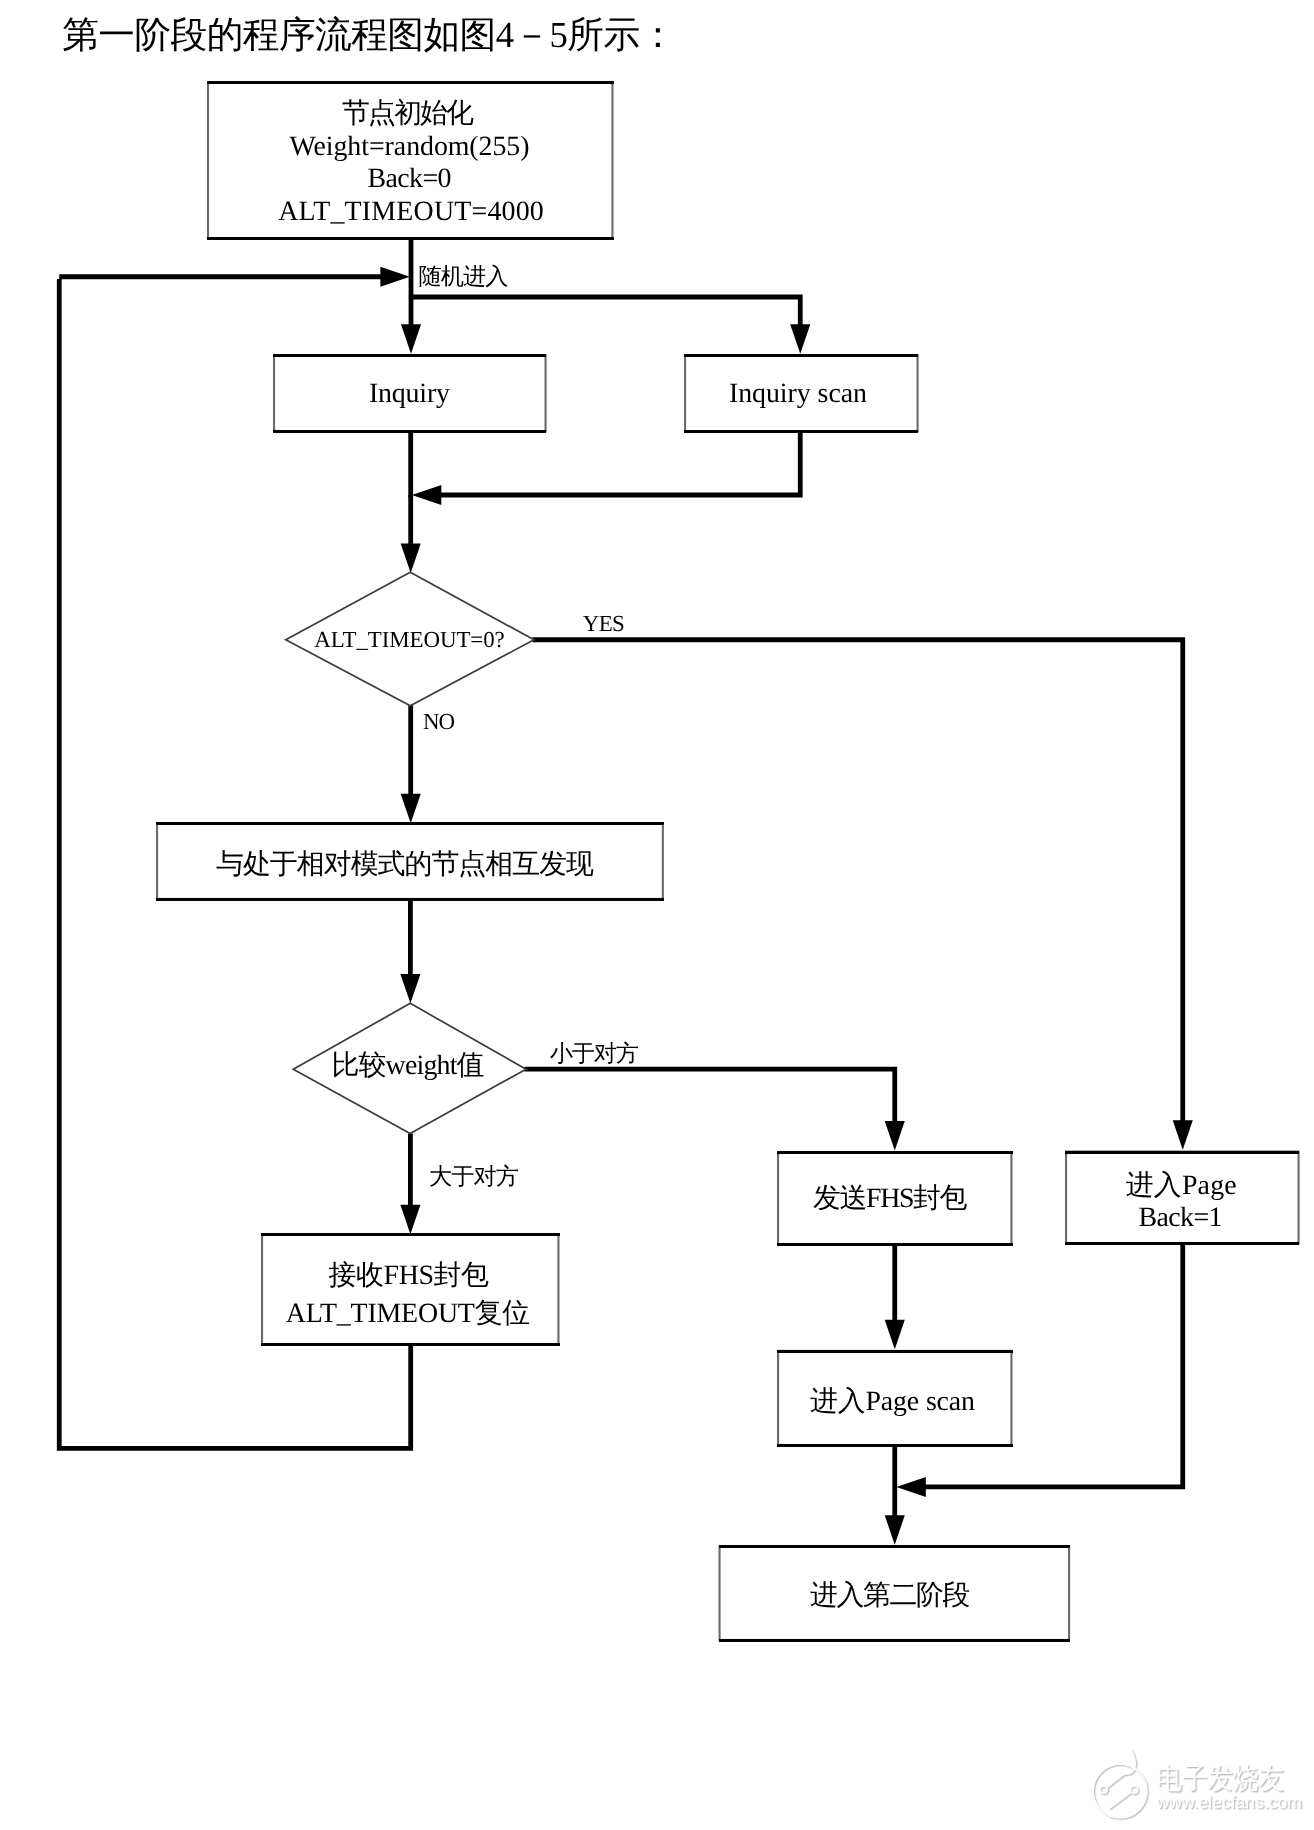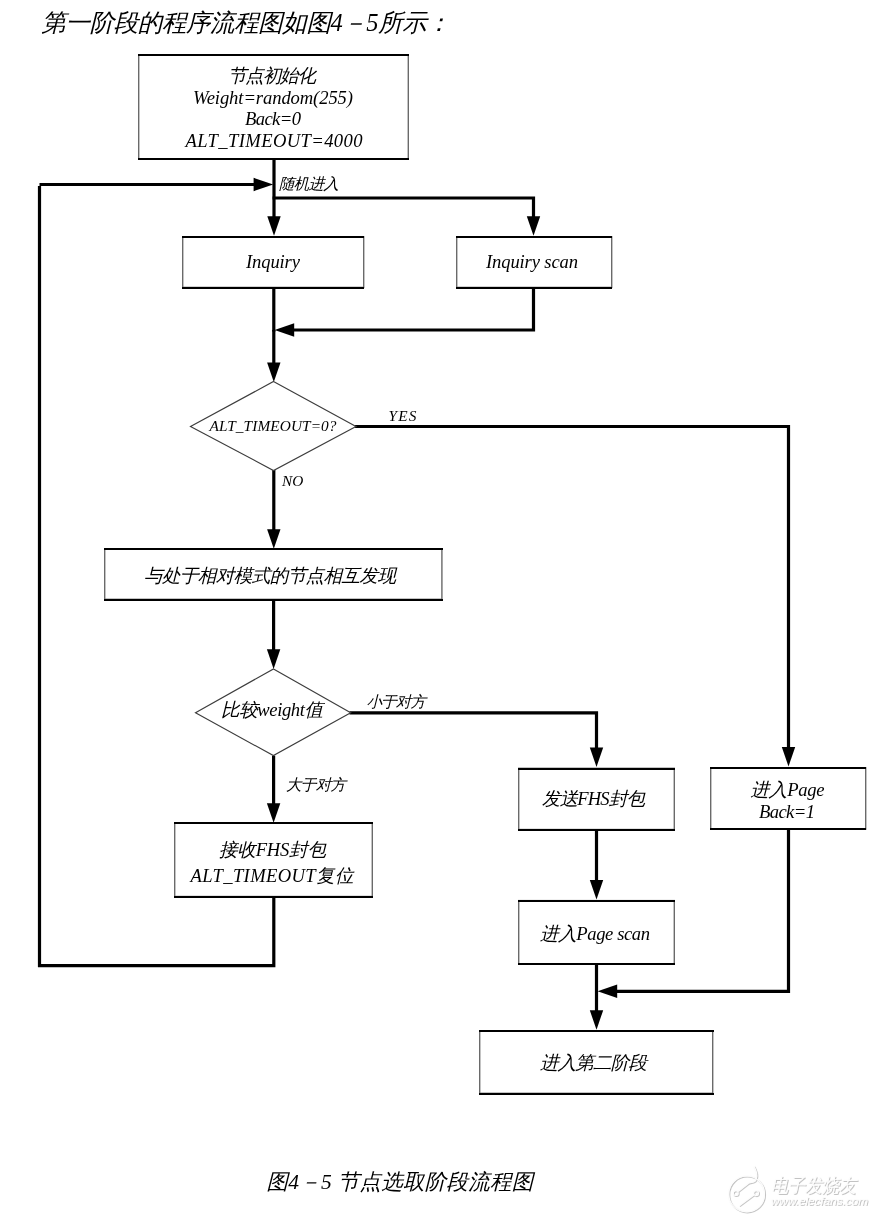--- a/index.html
+++ b/index.html
@@ -1,33 +1,32 @@
 <!DOCTYPE html>
 <html><head>
 <meta charset="utf-8">
 <title>flowchart</title>
 <style>
   html,body{margin:0;padding:0;background:#ffffff;}
   body{width:876px;height:1220px;overflow:hidden;position:relative;
        font-family:"Liberation Serif","DejaVu Serif",serif;color:#000;
        -webkit-font-smoothing:antialiased;}
-  #page{position:absolute;left:0;top:0;width:728px;height:1220px;background:#fff;font-style:italic;}
+  #page{position:absolute;left:0;top:0;width:728px;height:1220px;background:#fff;}
   .htext{position:absolute;white-space:nowrap;color:#000;}
   #intro{left:41.5px;top:6px;font-size:24.5px;letter-spacing:-0.42px;}
   #caption{left:266.5px;top:1166.5px;font-size:21.5px;letter-spacing:0.25px;}
   svg#flow{position:absolute;left:0;top:0;}
   svg#flow text{font-family:"Liberation Serif","DejaVu Serif",serif;fill:#000;}
   #wm{position:absolute;left:726px;top:1155px;width:150px;height:65px;}
 </style>
 </head>
 <body>
 
 <div id="page">
   <div class="htext" id="intro">第一阶段的程序流程图如图4－5所示：</div>
-  <div class="htext" id="caption">图4－5  节点选取阶段流程图</div>
 
   <svg id="flow" width="876" height="1220" viewBox="0 0 876 1220">
 
     <g id="edges" fill="none" stroke="#000" stroke-width="3.2" stroke-linecap="butt">
       <path d="M274,158.8 L274,222"></path>
       <path d="M39.5,184.5 L260,184.5"></path>
       <path d="M272.6,198 L533.5,198 L533.5,222"></path>
       <path d="M533.5,287.5 L533.5,330 L288,330"></path>
       <path d="M273.8,287.5 L273.8,331.6"></path>
       <path d="M273.8,330 L273.8,368"></path>

